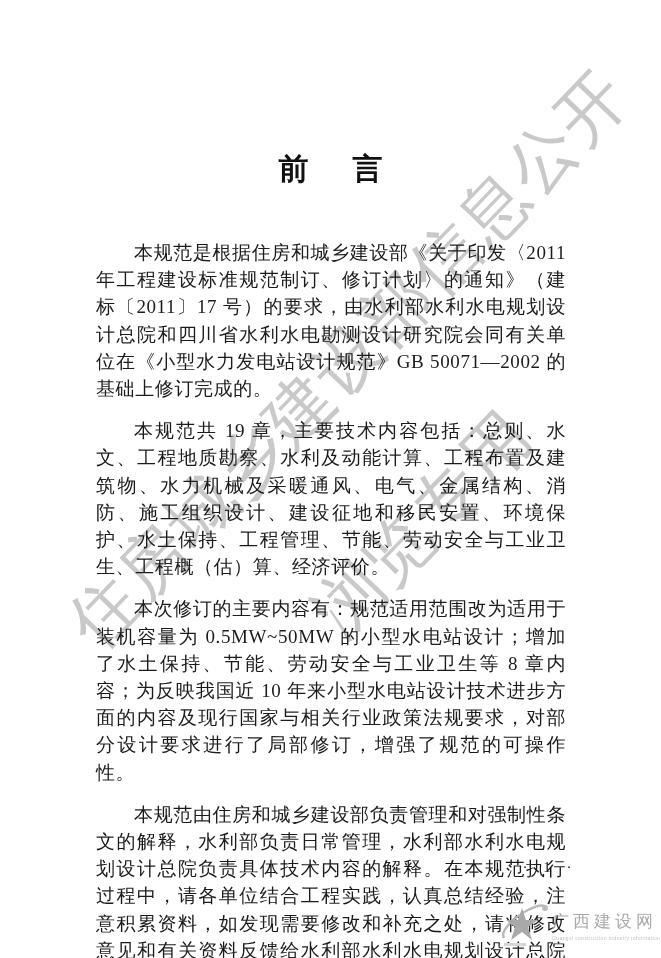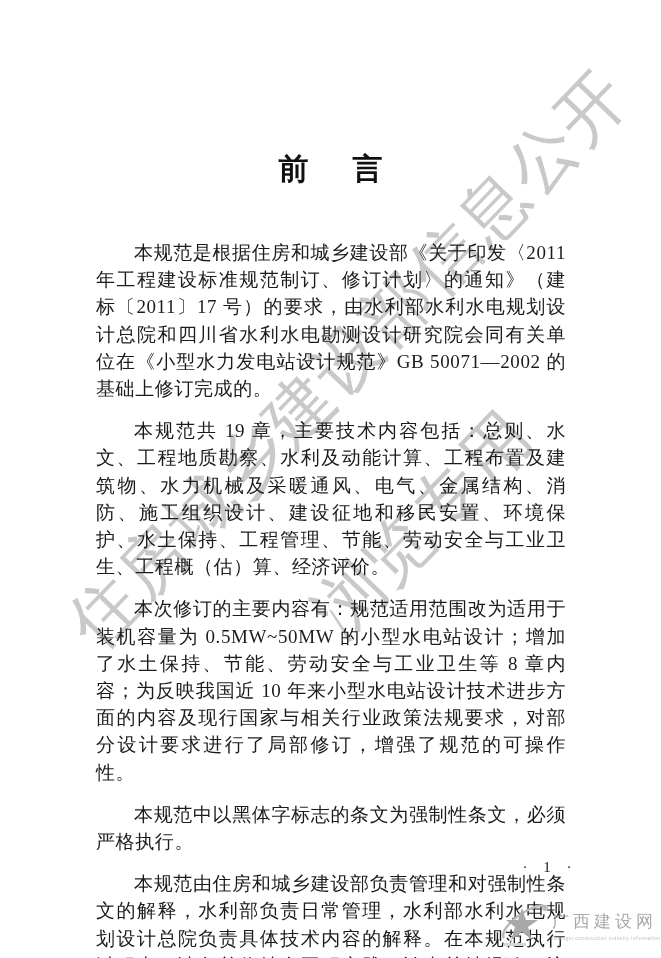--- a/index.html
+++ b/index.html
@@ -77,21 +77,20 @@
 
   <div class="title">
     <span>前</span>
     <span>言</span>
   </div>
 
   <div class="body-text">
     <p>本规范是根据住房和城乡建设部《关于印发〈2011 年工程建设标准规范制订、修订计划〉的通知》（建标〔2011〕17 号）的要求，由水利部水利水电规划设计总院和四川省水利水电勘测设计研究院会同有关单位在《小型水力发电站设计规范》GB 50071—2002 的基础上修订完成的。</p>
     <p>本规范共 19 章，主要技术内容包括：总则、水文、工程地质勘察、水利及动能计算、工程布置及建筑物、水力机械及采暖通风、电气、金属结构、消防、施工组织设计、建设征地和移民安置、环境保护、水土保持、工程管理、节能、劳动安全与工业卫生、工程概（估）算、经济评价。</p>
     <p>本次修订的主要内容有：规范适用范围改为适用于装机容量为 0.5MW~50MW 的小型水电站设计；增加了水土保持、节能、劳动安全与工业卫生等 8 章内容；为反映我国近 10 年来小型水电站设计技术进步方面的内容及现行国家与相关行业政策法规要求，对部分设计要求进行了局部修订，增强了规范的可操作性。</p>
-    <p>本规范中以黑体字标志的条文为强制性条文，必须严格执行。</p>
     <p>本规范由住房和城乡建设部负责管理和对强制性条文的解释，水利部负责日常管理，水利部水利水电规划设计总院负责具体技术内容的解释。在本规范执行过程中，请各单位结合工程实践，认真总结经验，注意积累资料，如发现需要修改和补充之处，请将修改意见和有关资料反馈给水利部水利水电规划设计总院（地址：北京市西城区六铺炕北小街 2-1 号，邮政编码：100120，传真：010-63206755，邮箱：jsbz@giwp.org.cn），以供今后修订时参考。</p>
   </div>
 
   <div class="page-number">· 1 ·</div>
 
   <div class="footer-logo">
     <span class="mark">
       <svg width="52" height="52" viewBox="0 0 52 52">
 
         <path d="M6 40 C 2 34, 14 20, 30 12 C 42 6, 50 6, 46 12" fill="none" stroke="#b9b9b9" stroke-width="2.5"></path>

